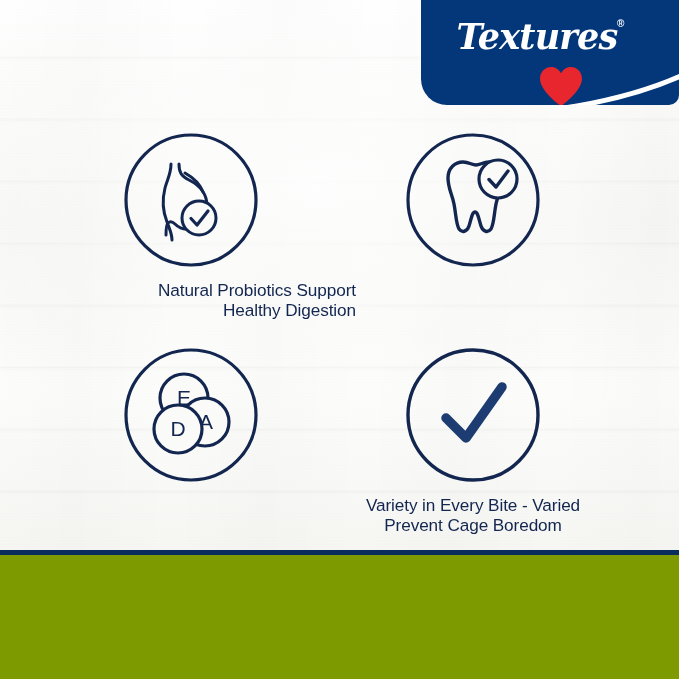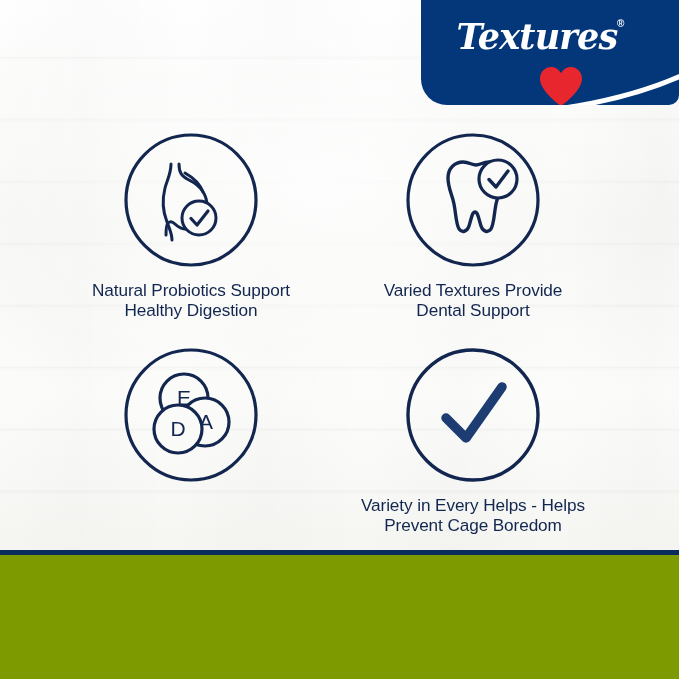--- a/index.html
+++ b/index.html
@@ -123,21 +123,21 @@
     width: 679px;
     height: 410px;
   }
   .feature {
     position: absolute;
     width: 330px;
     text-align: center;
   }
   .feature.c1 { left: 26px; }
   .feature.c2 { left: 308px; }
-  .feature.r1 { top: 0px; }
+  .feature.r1 { top: 0px; text-align: right; }
   .feature.r2 { top: 215px; }
 
   .icon-wrap {
     width: 136px;
     height: 136px;
     margin: 0 auto;
   }
   .icon-wrap svg { display: block; }
 
   .feature-caption {
@@ -211,22 +211,20 @@
 
     <div class="feature c2 r1">
       <div class="icon-wrap">
         <svg viewBox="0 0 136 136" width="136" height="136">
           <circle cx="68" cy="68" r="65" fill="none" stroke="#12264f" stroke-width="3.2"></circle>
           <path d="M43,46 C43,36 50,30 58,30 C64,30 67,33 71,33 C75,33 78,30 84,30 C92,30 98,36 98,46 C98,56 93,62 91,72 C89,82 89,92 86,97 C83,101 78,100 76,94 C74,88 73,80 70,80 C67,80 66,88 64,94 C62,100 57,101 54,97 C51,92 51,82 49,72 C47,62 43,56 43,46 Z" fill="none" stroke="#12264f" stroke-width="3.4" stroke-linejoin="round"></path>
           <circle cx="93" cy="47" r="19" fill="#fafaf8" stroke="#12264f" stroke-width="3.2"></circle>
           <path d="M84,47.5 L91,55 L103,39" fill="none" stroke="#12264f" stroke-width="3.4" stroke-linecap="round" stroke-linejoin="round"></path>
         </svg>
       </div>
-      <div class="feature-caption">Varied Textures Provide
-Dental Support</div>
     </div>
 
     <div class="feature c1 r2">
       <div class="icon-wrap">
         <svg viewBox="0 0 136 136" width="136" height="136">
           <circle cx="68" cy="68" r="65" fill="none" stroke="#12264f" stroke-width="3.2"></circle>
 
           <circle cx="61" cy="51" r="24" fill="#fafaf8" stroke="#12264f" stroke-width="3.2"></circle>
           <text x="61" y="58" text-anchor="middle" font-family="Liberation Sans, sans-serif" font-size="21" fill="#12264f">E</text>
 
@@ -239,21 +237,21 @@
       </div>
     </div>
 
     <div class="feature c2 r2">
       <div class="icon-wrap">
         <svg viewBox="0 0 136 136" width="136" height="136">
           <circle cx="68" cy="68" r="65" fill="none" stroke="#12264f" stroke-width="3.4"></circle>
           <path d="M41,71 L61,91 L97,40" fill="none" stroke="#1c3c72" stroke-width="9.5" stroke-linecap="round" stroke-linejoin="round"></path>
         </svg>
       </div>
-      <div class="feature-caption">Variety in Every Helps - Helps
+      <div class="feature-caption">Variety in Every Bite - Varied
 Prevent Cage Boredom</div>
     </div>
 
   </div>
 
   <div class="divider-navy"></div>
   <div class="band-green"></div>
 
 </div>
 

